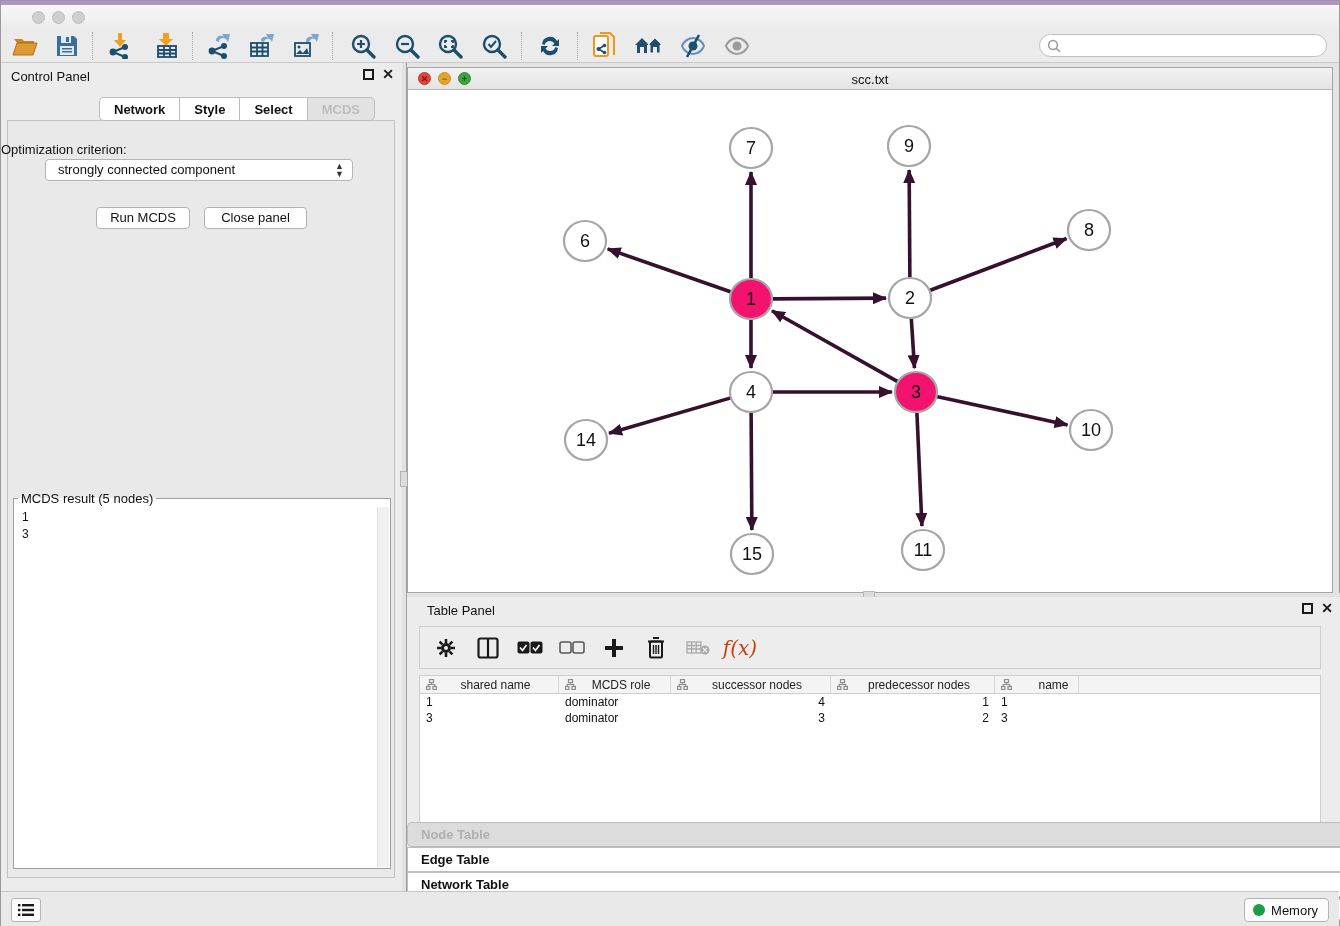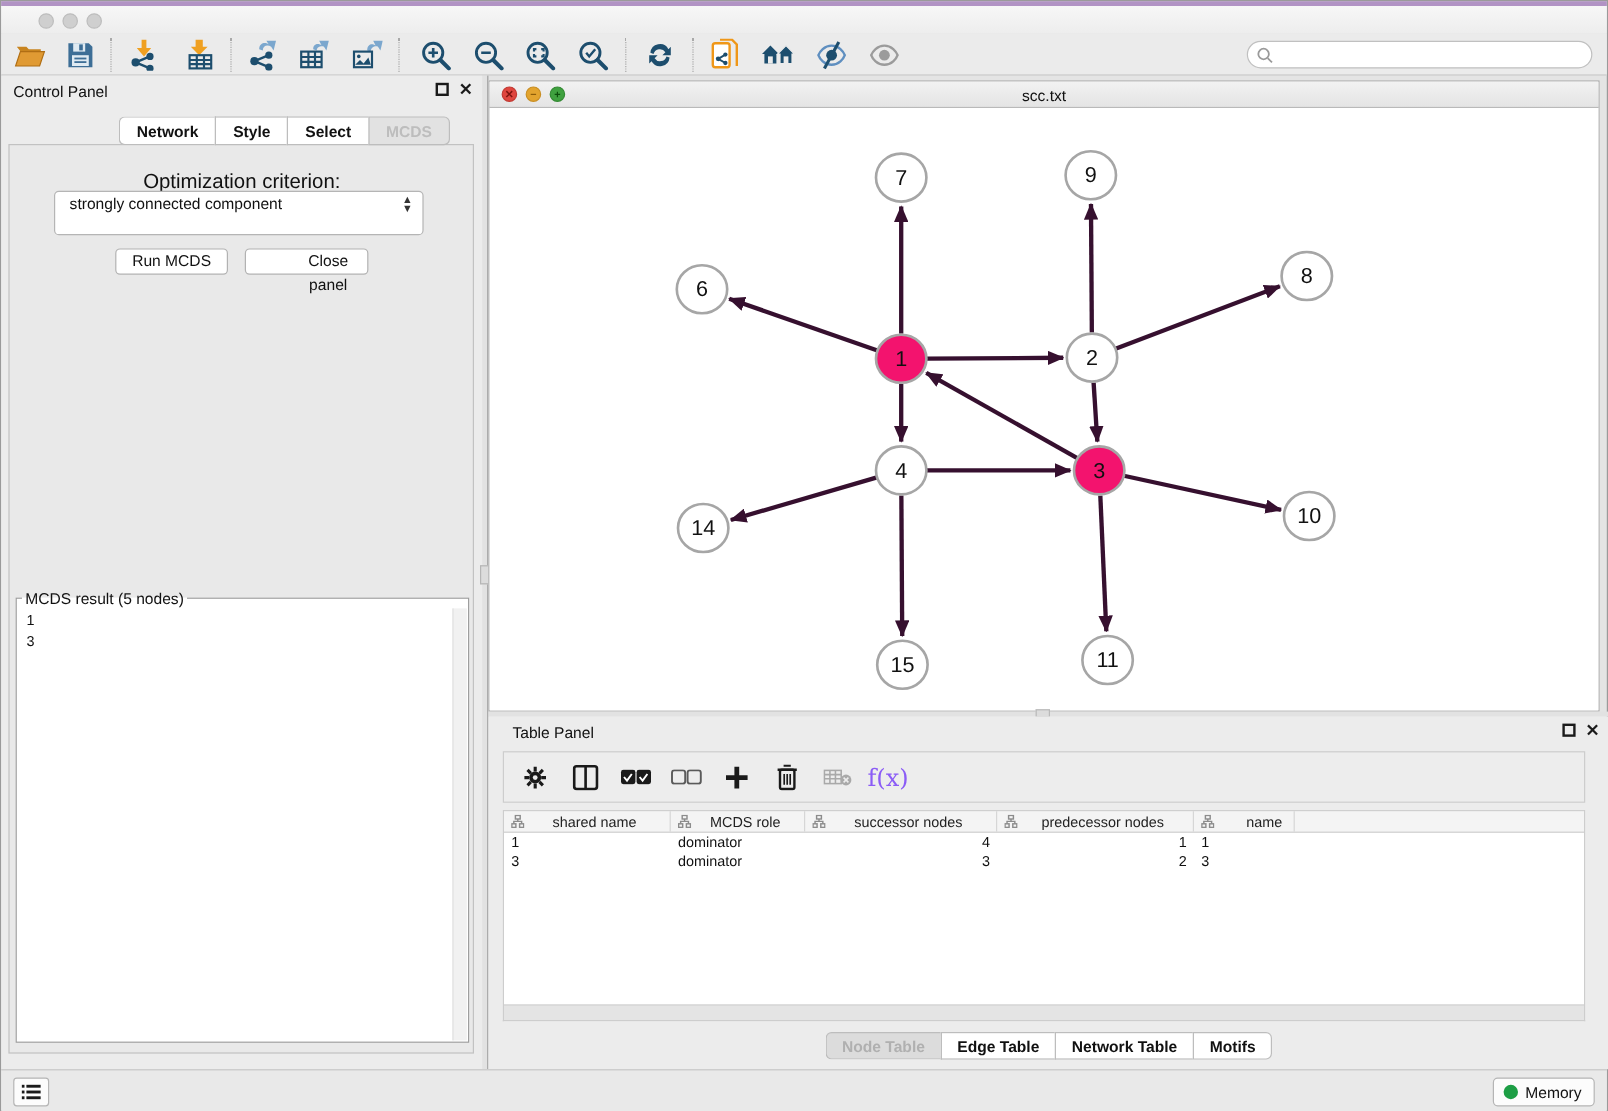--- a/index.html
+++ b/index.html
@@ -34,26 +34,26 @@
   .ph-close { font-size:14px; font-weight:bold; color:#1a1a1a; line-height:11px; }
 
   
   .cp-tabs { position:absolute; left:78px; top:34px; display:flex; height:24px; z-index:3; }
   .cp-tab { padding:4px 14px; font-size:13px; font-weight:bold; background:#fff; border:1px solid #bdbdbd; border-right:none; color:#111; cursor:pointer; }
   .cp-tab:first-child { border-radius:5px 0 0 5px;margin-left:20px; }
   .cp-tab:last-child { border-right:1px solid #bdbdbd; border-radius:0 5px 5px 0; }
   .cp-tab.selected { background:#e2e2e2; color:#bdbdbd; }
   .cp-content { position:absolute; left:6px; top:57px; width:388px; height:758px; background:#e9e9e9; border:1px solid #c2c2c2; }
 
-  .opt-label { position:absolute; left:0; width:100%; top:79px; text-align:center; font-size:17px; color:#111; }
-  .opt-select { position:absolute; left:44px; top:96px; width:308px; height:37px; background:#fff; border:1px solid #b5b5b5; border-radius:4px; font-size:13px; color:#111; line-height:20px; padding-left:12px; cursor:pointer; }
+  .opt-label { position:absolute; left:0; width:100%; top:79px; text-align:left; font-size:13px; color:#111; }
+  .opt-select { position:absolute; left:44px; top:96px; width:308px; height:22px; background:#fff; border:1px solid #b5b5b5; border-radius:4px; font-size:13px; color:#111; line-height:20px; padding-left:12px; cursor:pointer; }
   .opt-select .stepper { position:absolute; right:8px; top:2px; font-size:9px; line-height:8px; color:#333; text-align:center; }
   .btn { position:absolute; height:22px; background:#fff; border:1px solid #b2b2b2; border-radius:4px; font-size:13px; color:#111; text-align:center; line-height:20px; cursor:pointer;margin-top:15px; }
   .btn-run { left:95px; top:129px; width:94px; }
-  .btn-closepanel { left:203px; top:129px; width:103px;padding-left:36px; }
+  .btn-closepanel { left:203px; top:129px; width:103px; }
 
   fieldset.mcds-result { position:absolute; left:12px; top:428px; width:378px; height:378px; border:1px solid #9e9e9e; background:#fff; }
   fieldset.mcds-result legend { font-size:13px; color:#111; margin-left:4px; padding:0 3px; background:transparent; }
   .mcds-lines { position:absolute; left:0; top:0; right:14px; bottom:0; padding:3px 8px; font-size:12px; color:#111; line-height:17px; white-space:pre-line; }
   .mcds-scroll { position:absolute; right:1px; top:1px; width:12px; bottom:1px; background:#f1f1f1; border-left:1px solid #e0e0e0; }
 
   
   .net-window { position:absolute; left:406px; top:66px; width:926px; height:526px; background:#fff; border:1px solid #a5a5a5; }
   .net-titlebar { position:absolute; left:0; top:0; width:100%; height:22px; background:linear-gradient(#f2f2f2,#e4e4e4); border-bottom:1px solid #b9b9b9; }
   .net-titlebar .title { position:absolute; left:0; right:0; top:4px; text-align:center; font-size:13px; color:#111; }
@@ -69,21 +69,21 @@
   .tp-tool { width:28px; height:28px; display:flex; align-items:center; justify-content:center; cursor:pointer; }
   .tp-table { position:absolute; left:12px; top:78px; width:902px; height:176px; background:#fff; border:1px solid #cdcdcd; border-top:none; }
   .tp-header { display:flex; height:19px; background:#f4f4f4; border-top:1px solid #cfcfcf; border-bottom:1px solid #cfcfcf; }
   .tp-th { position:relative; display:flex; align-items:center; border-right:1px solid #d6d6d6; font-size:12px; color:#222; }
   .tp-th svg { margin:0 4px 0 6px; }
   .tp-th .lbl { flex:1; text-align:center; padding-right:8px; }
   .tp-row { display:flex; height:16px; font-size:12px; color:#111; }
   .tp-td { padding:1px 6px; overflow:hidden; white-space:nowrap; }
   .tp-foot { position:absolute; left:0; bottom:0; width:100%; height:13px; background:#e4e4e4; border-top:1px solid #d2d2d2; }
 
-  .tp-tabs { position:absolute; left:0; right:0; top:263px; display:flex; justify-content:center; height:23px; }
+  .tp-tabs { position:absolute; left:0; right:0; top:263px; display:flex; justify-content:center; height:23px;flex-direction:column; }
   .tp-tab { padding:4px 13px; font-size:13px; font-weight:bold; background:#fff; border:1px solid #bdbdbd; border-right:none; color:#111; cursor:pointer; }
   .tp-tab:first-child { border-radius:5px 0 0 5px; }
   .tp-tab:last-child { border-right:1px solid #bdbdbd; border-radius:0 5px 5px 0; }
   .tp-tab.selected { background:#dcdcdc; color:#b0b0b0; }
 
   
   .statusbar { position:absolute; left:0; top:890px; width:100%; height:36px; background:#e9e9e9; border-top:1px solid #c6c6c6; }
   .sb-left-btn { position:absolute; left:10px; top:6px; width:30px; height:24px; background:#fcfcfc; border:1px solid #b5b5b5; border-radius:3px; display:flex; align-items:center; justify-content:center; cursor:pointer; }
   .sb-memory { position:absolute; right:10px; top:6px; height:24px; padding:0 10px 0 8px; background:#fcfcfc; border:1px solid #b5b5b5; border-radius:4px; display:flex; align-items:center; gap:6px; font-size:13px; color:#111; cursor:pointer; }
   .mem-dot { width:12px; height:12px; border-radius:50%; background:#1d9e45; }
@@ -411,21 +411,21 @@
         <svg width="24" height="16" viewBox="0 0 24 16">
             <g stroke="#a9a9a9" stroke-width="1.3" fill="none">
               <rect x="1" y="2" width="14" height="11"></rect>
               <path d="M1 5.5 h14 M1 9 h14 M5.6 2 v11 M10.2 2 v11"></path>
             </g>
             <circle cx="19" cy="10" r="4.5" fill="#a9a9a9"></circle>
             <path d="M17 8 l4 4 M21 8 l-4 4" stroke="#ededed" stroke-width="1.3"></path>
           </svg>
       </div>
       <div class="tp-tool">
-        <span style="font-family:'DejaVu Serif',serif;font-size:20px;color:#8b5cf6;">f(x)</span>
+        <span style="font-family:'DejaVu Serif',serif;font-style:italic;font-size:20px;color:#c2410c;">f(x)</span>
       </div>
     </div>
 
     <div class="tp-table">
       <div class="tp-header" id="tp-header">
           <div class="tp-th" style="width: 139px;">
             <svg width="11" height="11" viewBox="0 0 11 11">
               <g fill="none" stroke="#8c8c8c" stroke-width="1.2">
                 <rect x="3.5" y="0.5" width="4" height="3"></rect>
                 <rect x="0.5" y="7.5" width="3.4" height="3"></rect>

